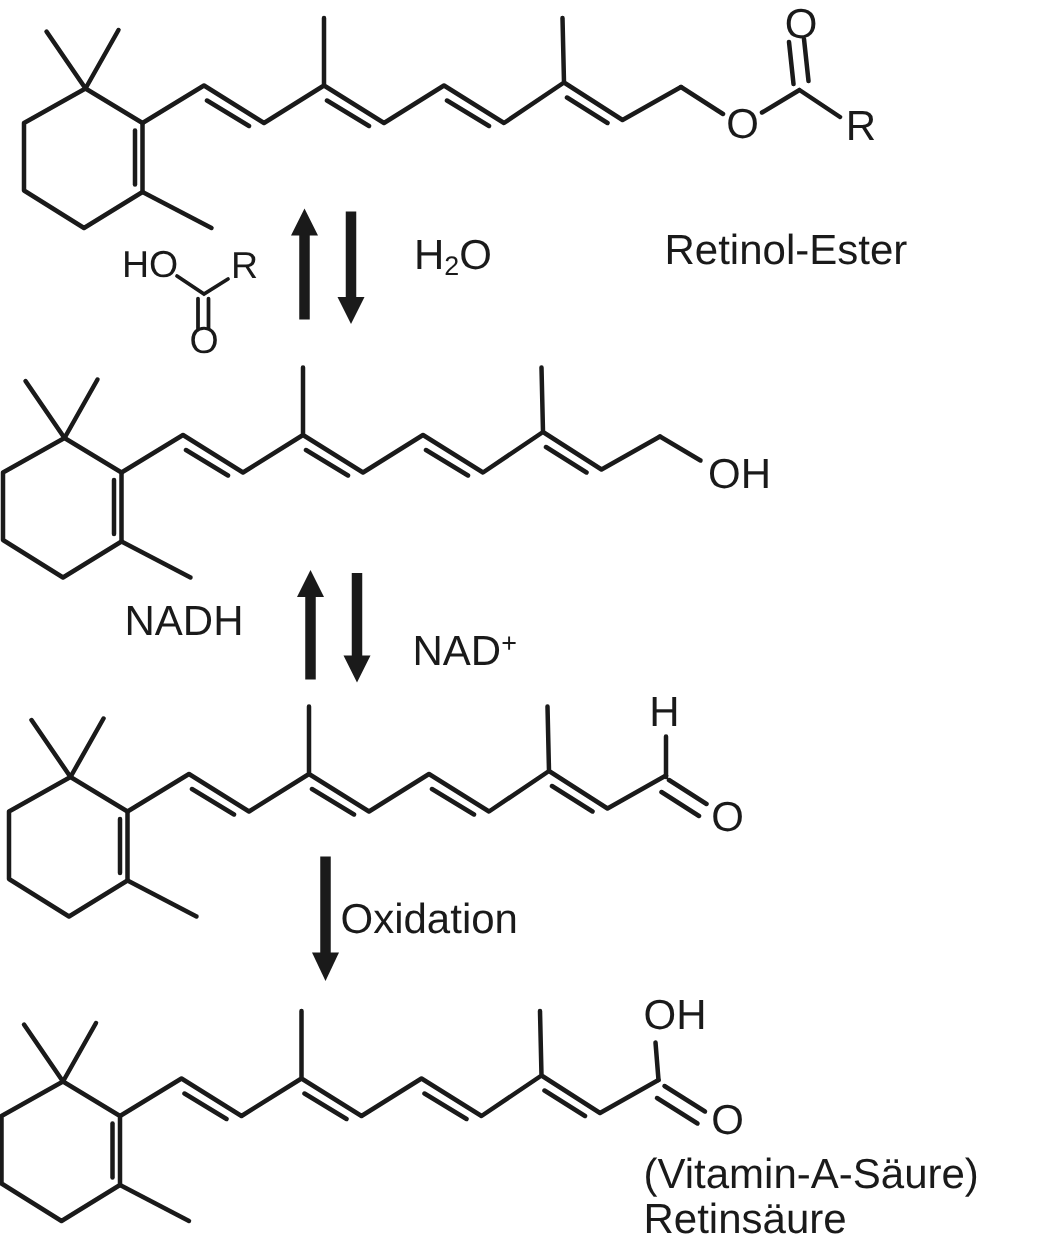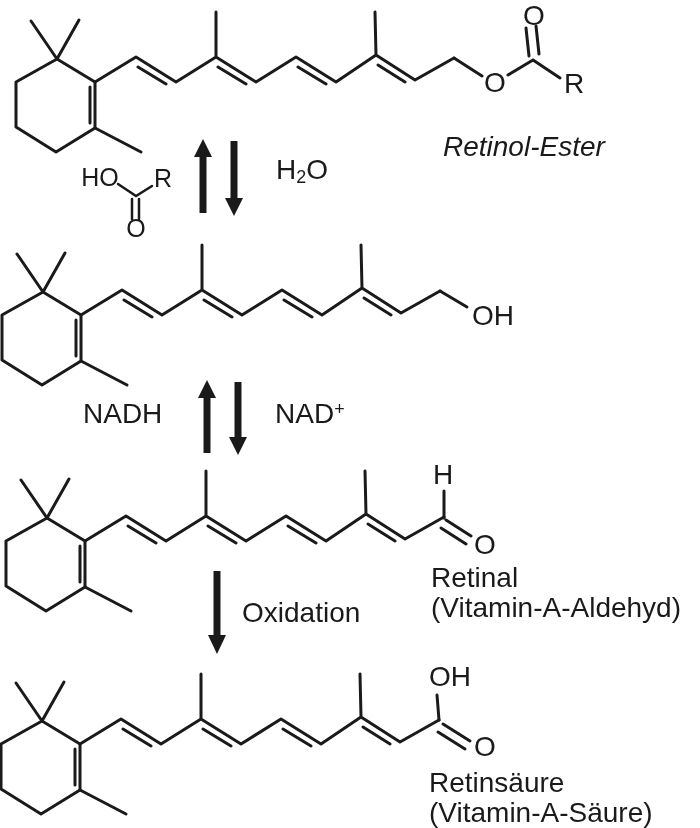--- a/index.html
+++ b/index.html
@@ -147,32 +147,28 @@
   <span class="atom" style="left:450px; top:677px;">OH</span>
   <span class="atom" style="left:485px; top:747px;">O</span>
 
   <span class="atom-small" style="left:100px; top:177px;">HO</span>
   <span class="atom-small" style="left:163px; top:178px;">R</span>
   <span class="atom-small" style="left:136px; top:228px;">O</span>
 
   <span class="reagent" style="left:276px; top:156px;"><span>H</span><sub>2</sub><span>O</span></span>
 
   <span class="reagent" style="left:83px; top:400px;">NADH</span>
-  <span class="reagent" style="left:275px; top:400px;"><span>NAD</span><sup>+</sup></span>
+  <span class="reagent" style="left:275px; top:420px;"><span>NAD</span><sup>+</sup></span>
 
-  <span class="reagent" style="left:242px; top:599px;">Oxidation</span>
+  <span class="reagent" style="left:227px; top:599px;">Oxidation</span>
 
-  <div class="mol-label" style="left:443px; top:132px;font-style:italic;">
+  <div class="mol-label" style="left:443px; top:152px;">
     <div>Retinol-Ester</div>
   </div>
 
 
-  <div class="mol-label" style="left:431px; top:563px;">
-    <div>Retinal</div>
-    <div>(Vitamin-A-Aldehyd)</div>
-  </div>
 
   <div class="mol-label" style="left:429px; top:768px;">
+    <div>(Vitamin-A-Säure)</div>
     <div>Retinsäure</div>
-    <div>(Vitamin-A-Säure)</div>
   </div>
 
 </div>
 
 </body></html>

